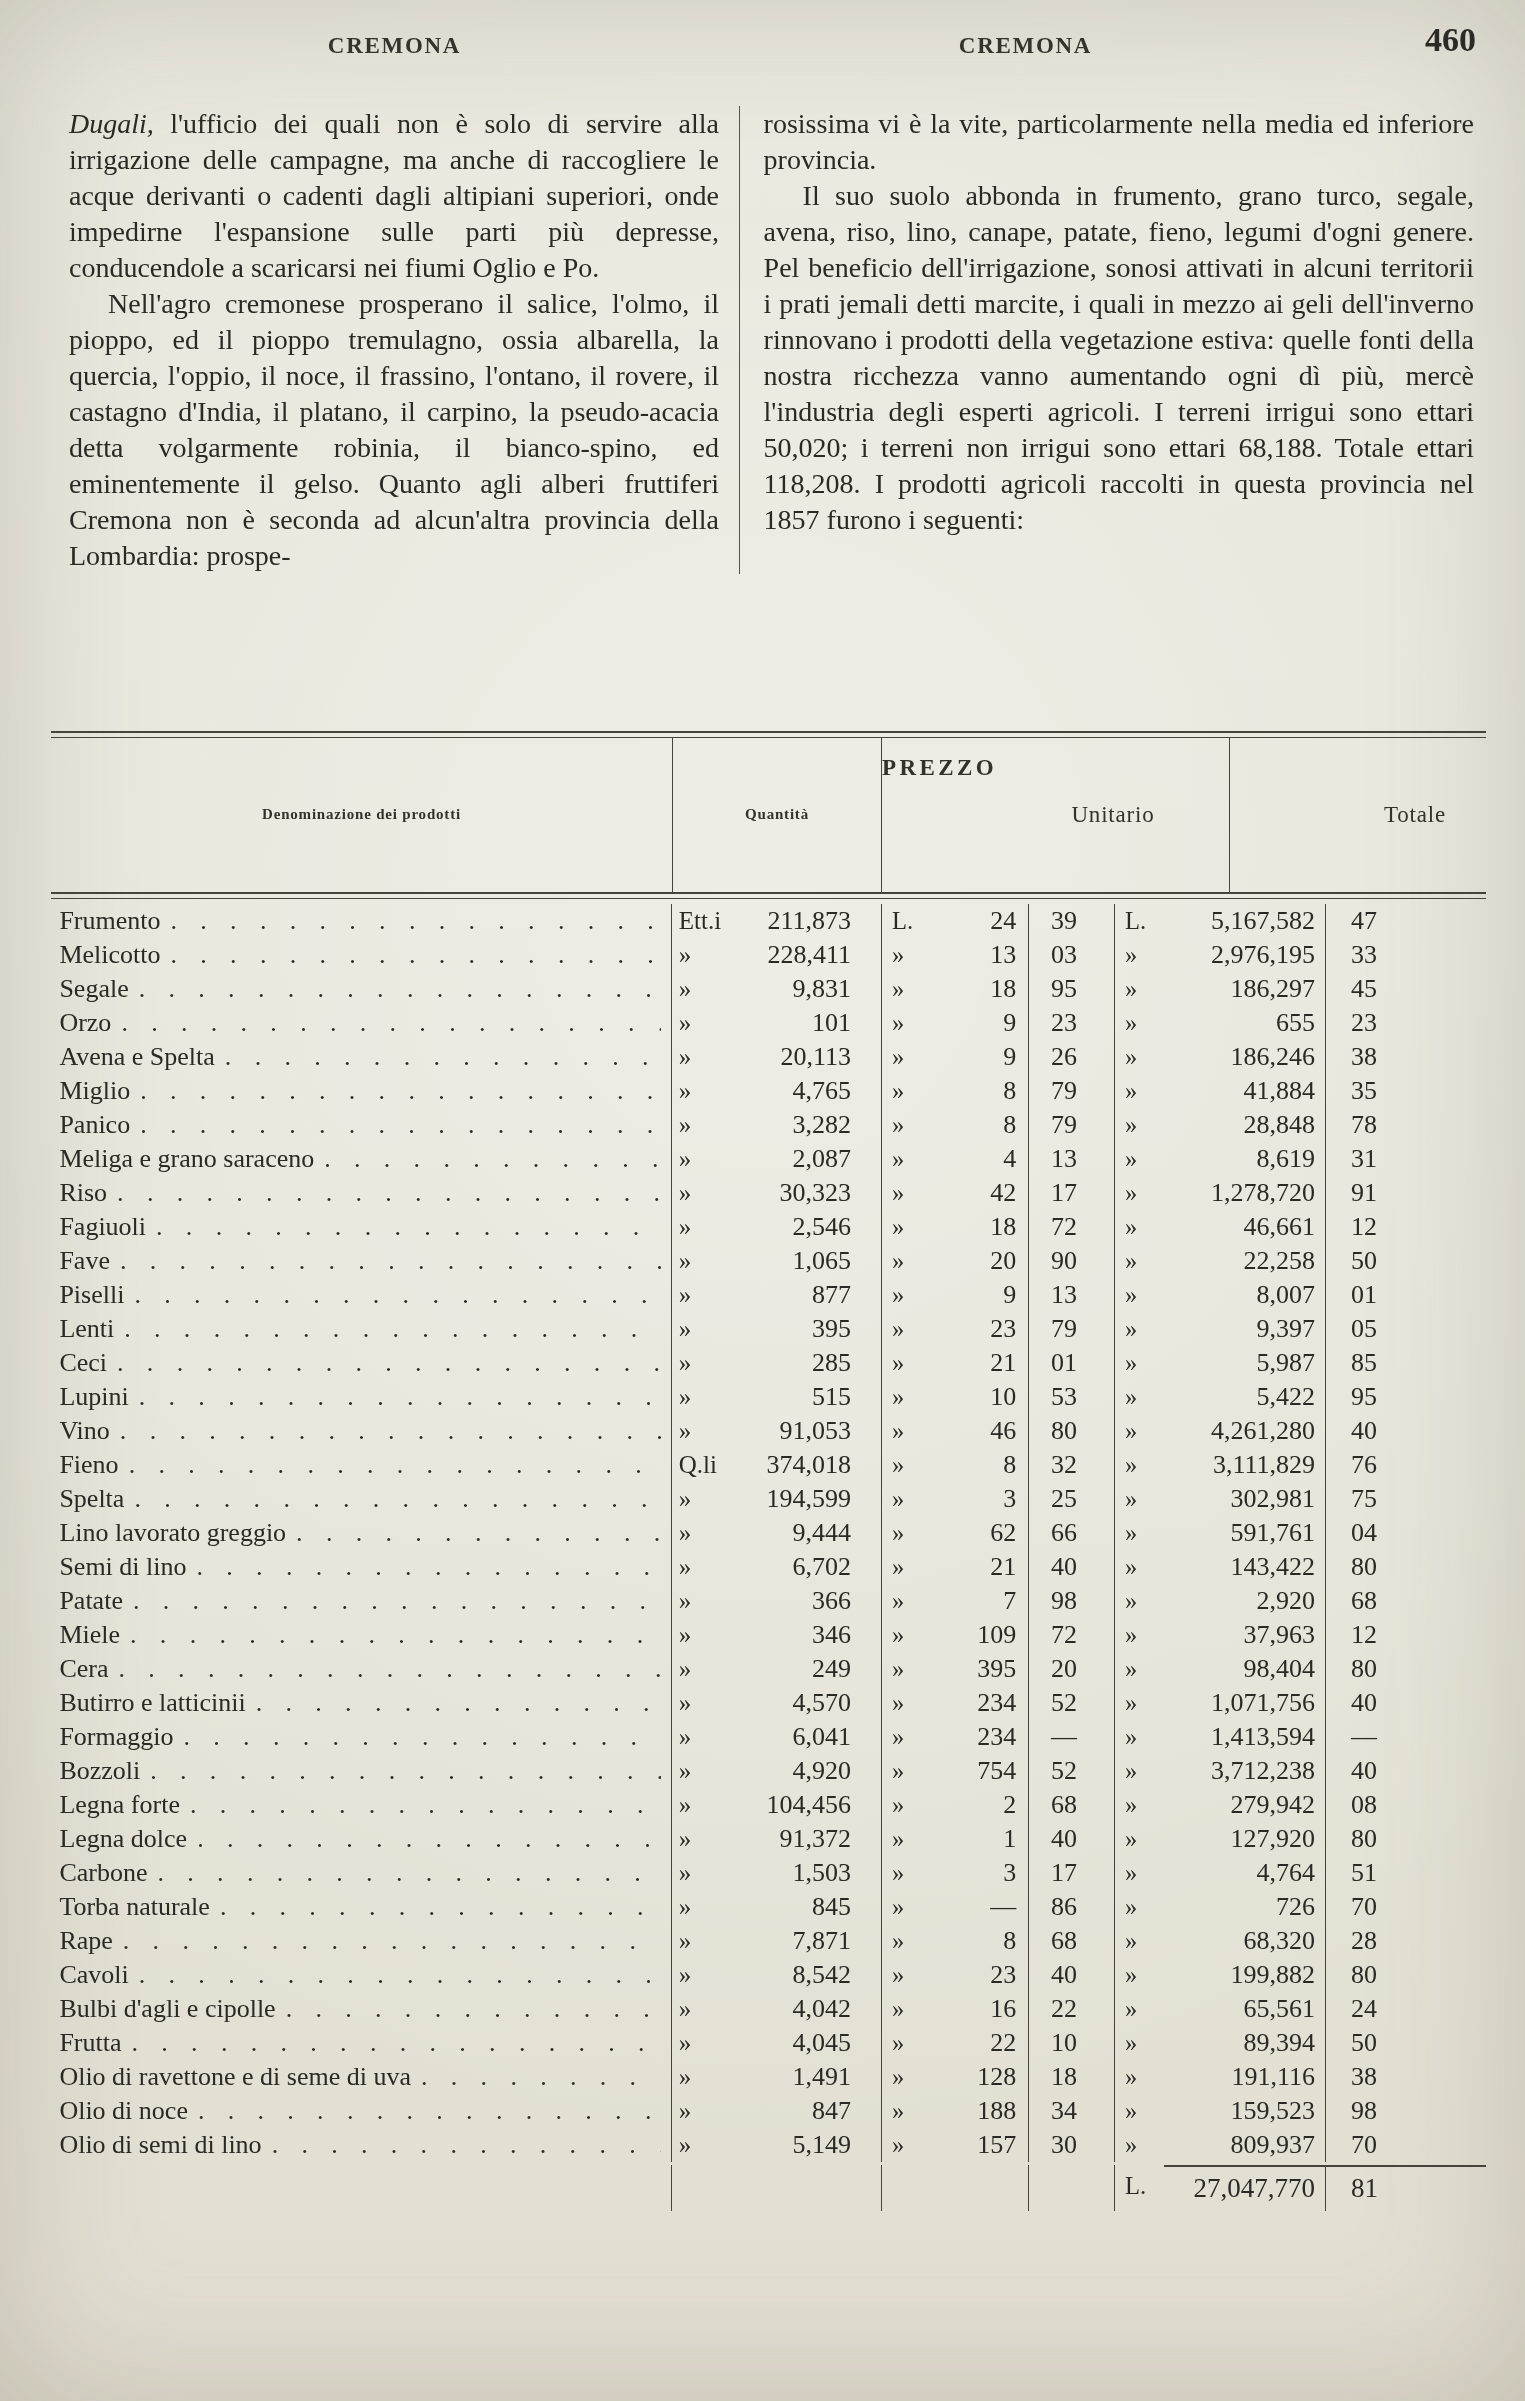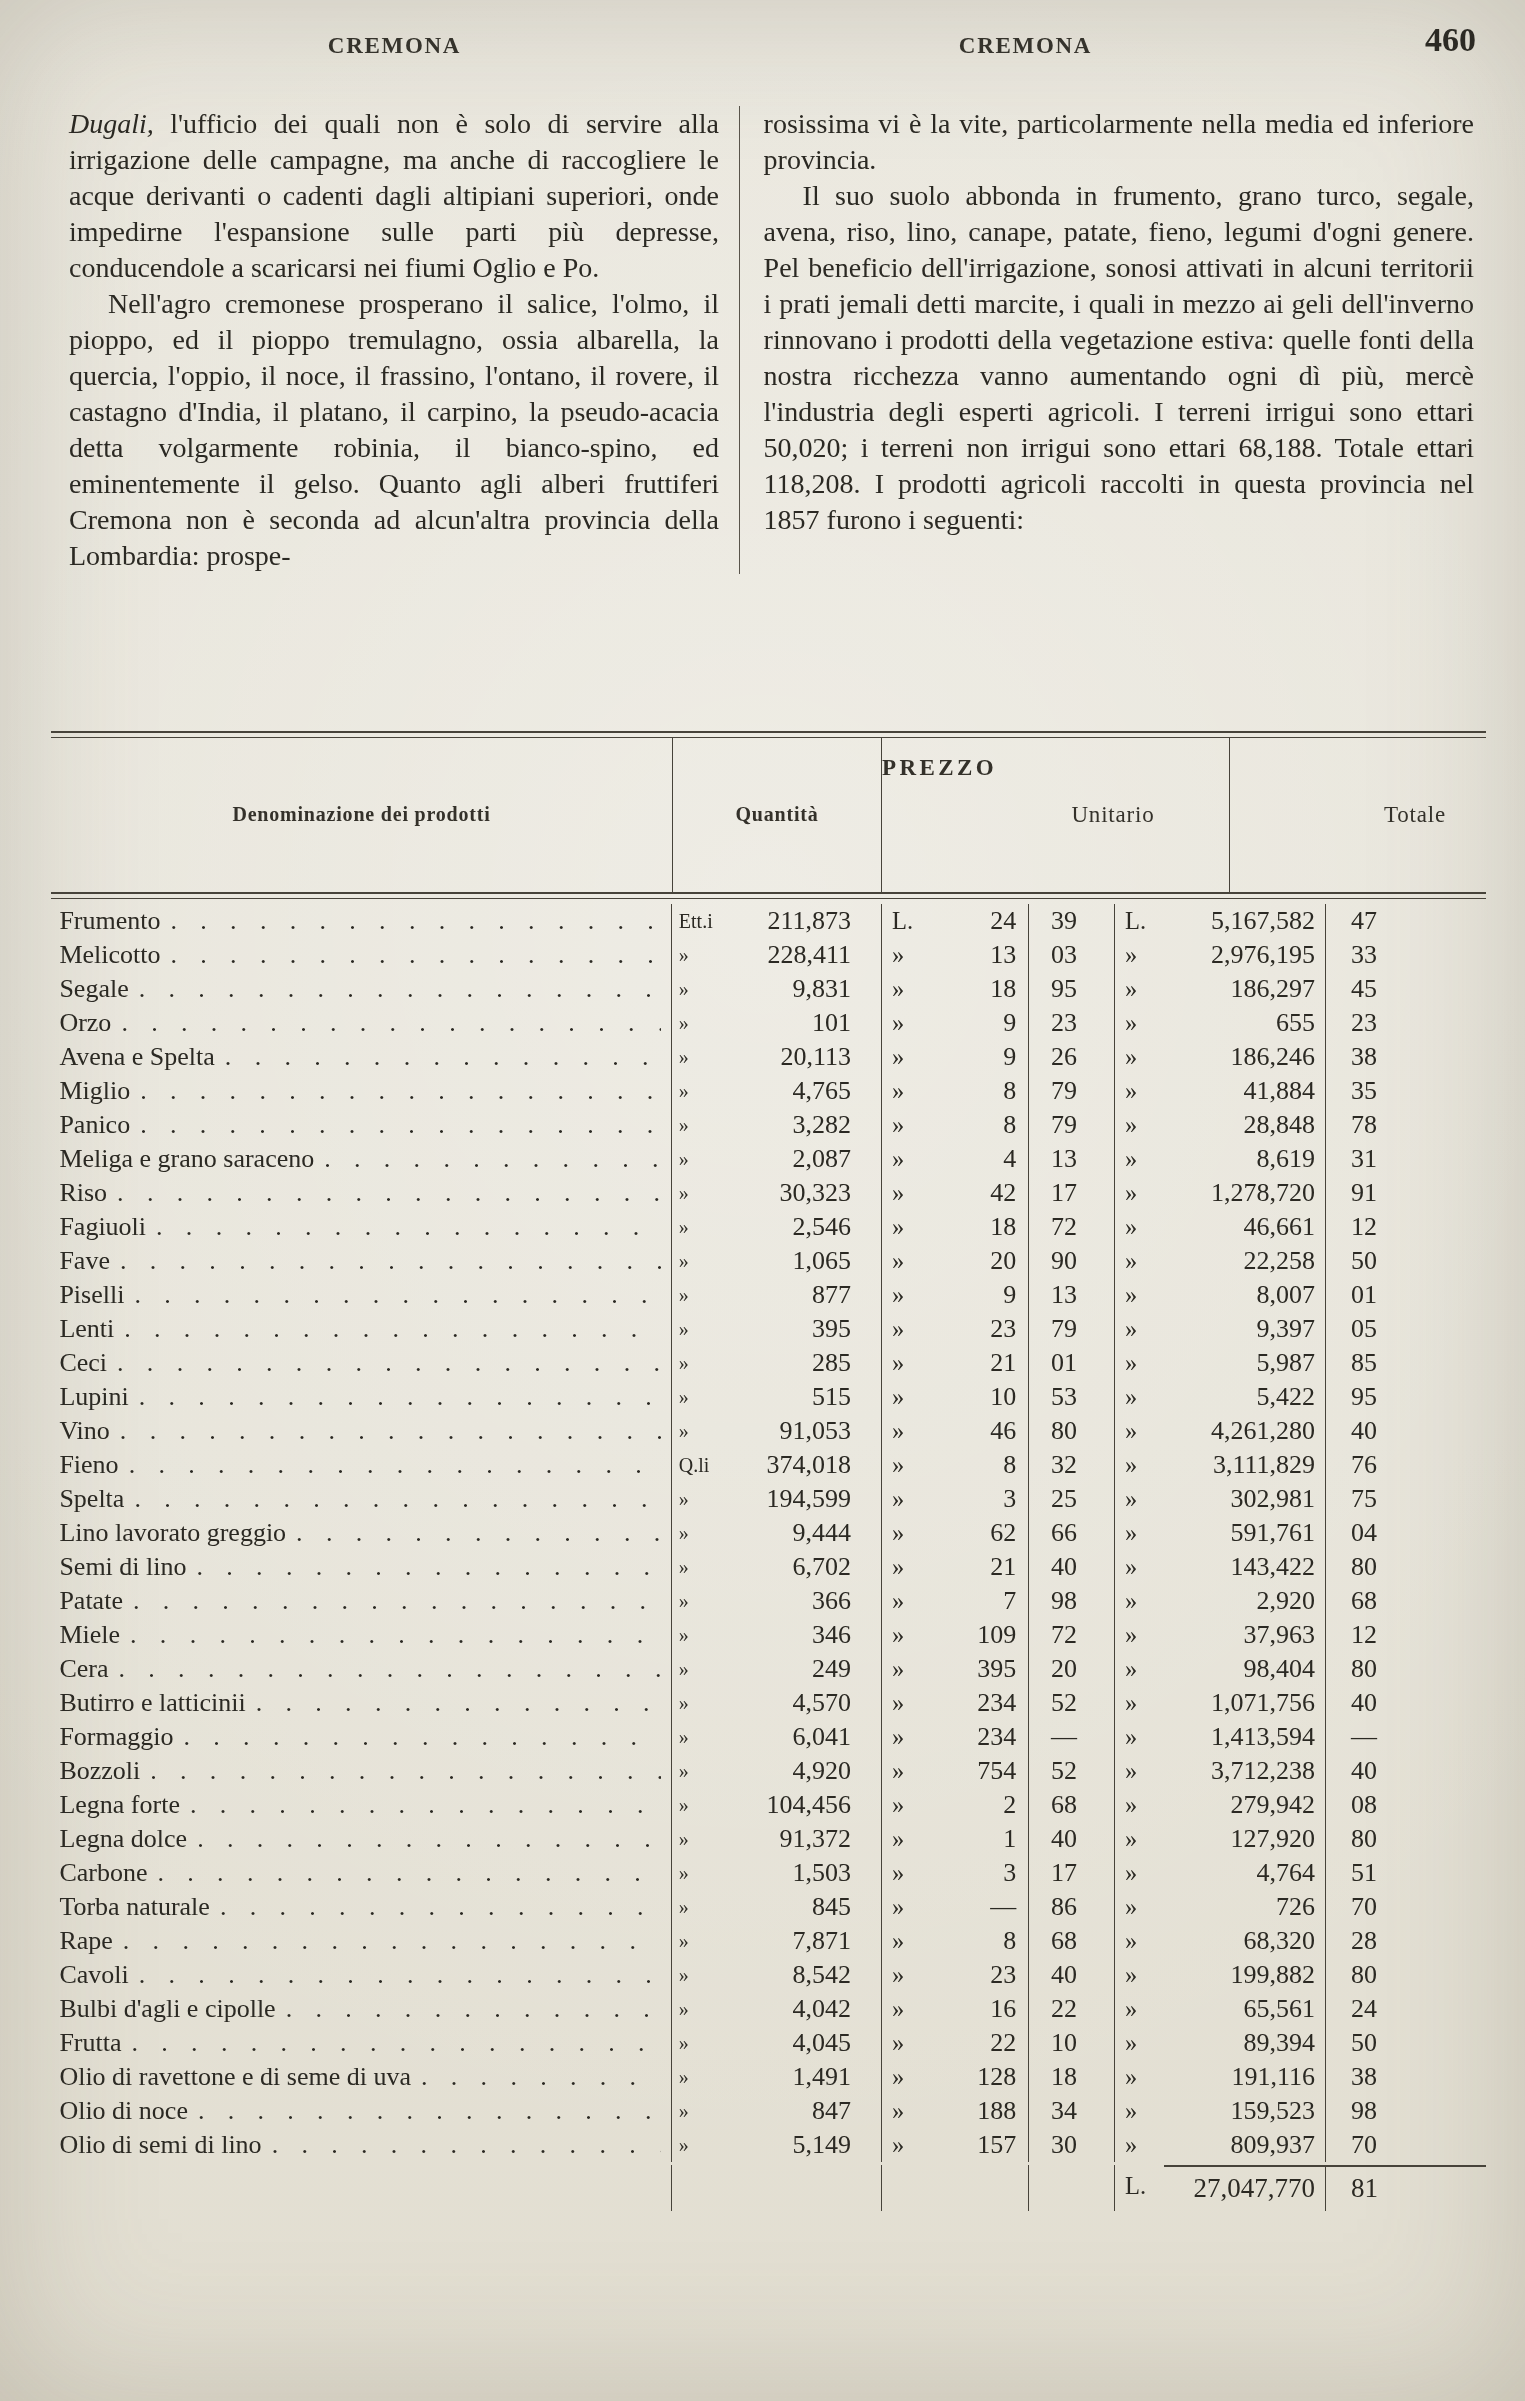--- a/index.html
+++ b/index.html
@@ -33,39 +33,39 @@
   .para.indent { text-indent:39px; }
   .lead { font-style:italic; }
 
   
   .table-wrap { position:absolute; top:731px; left:51px; width:1435px; }
   .rule-double { height:6.8px; border-top:2.5px solid #47433a; border-bottom:1.7px solid #47433a; }
   .rule-double.thin { height:5px; border-top:1.7px solid #47433a; border-bottom:1.3px solid #47433a; }
 
   .thead { display:flex; height:154px; }
   .th { display:flex; align-items:center; justify-content:center;
-        font-size:20px; font-weight:bold; letter-spacing:0.8px; color:#34312a; }
+        font-size:15px; font-weight:bold; letter-spacing:0.8px; color:#34312a; }
   .th-product { width:621px; }
   .th-qty { width:210px; border-left:1.7px solid #47433a; border-right:1.7px solid #47433a; }
   .th-price { width:604px; display:flex; flex-direction:row; }
   .prezzo { height:61px; display:flex; align-items:center; justify-content:center;
             font-size:23px; font-weight:bold; letter-spacing:3.4px; color:#34312a; }
   .subheads { flex:1; display:flex; }
   .subhead { display:flex; align-items:center; justify-content:center; font-size:23px; font-weight:normal; letter-spacing:0.8px; color:#34312a; }
   .sub-unit  { width:232px; }
   .sub-total { width:371px; border-left:1.7px solid #47433a; }
 
   .tbody { padding-top:5px; }
   .trow { display:flex; height:34px; font-size:26px; line-height:34px; color:#2b2923; }
   .c { height:34px; overflow:hidden; white-space:nowrap; }
   .c-name  { width:621px; display:flex; align-items:baseline;
              padding-left:8.4px; padding-right:10px; border-right:1.7px solid #47433a; }
   .pname   { white-space:nowrap; }
   .leader  { flex:1; overflow:hidden; white-space:nowrap; letter-spacing:8.4px; padding-left:10px; }
-  .c-qm    { width:61px;  padding-left:6.8px; font-size:20px; }
+  .c-qm    { width:61px;  padding-left:6.8px; font-size:25px; }
   .c-qty   { width:149px; text-align:right; padding-right:30px; border-right:1.7px solid #47433a; }
   .c-ucur  { width:41px;  padding-left:10px; font-size:24.5px; }
   .c-ulire { width:105px; text-align:right; padding-right:11.8px; }
   .c-ucents{ width:87px; border-left:1.3px solid #47433a; border-right:1.7px solid #47433a; padding-left:22px; }
   .c-tcur  { width:49px;  padding-left:10px; font-size:24.5px; }
   .c-tlire { width:161px; text-align:right; padding-right:10px; }
   .c-tcents{ width:161px; border-left:1.3px solid #47433a; padding-left:25px; }
 
   .total-row { height:46px; margin-top:3.4px; font-size:27px; line-height:42px; }
   .total-row .c { height:46px; }

